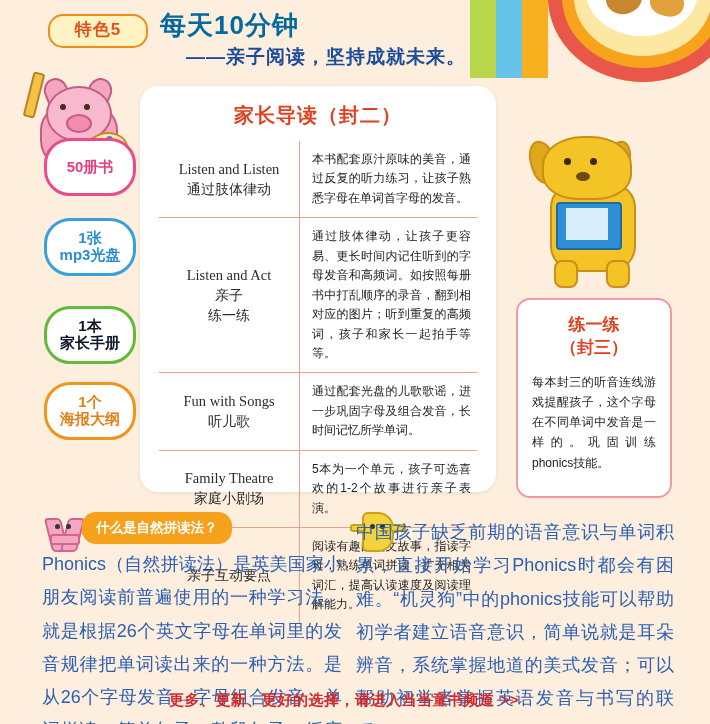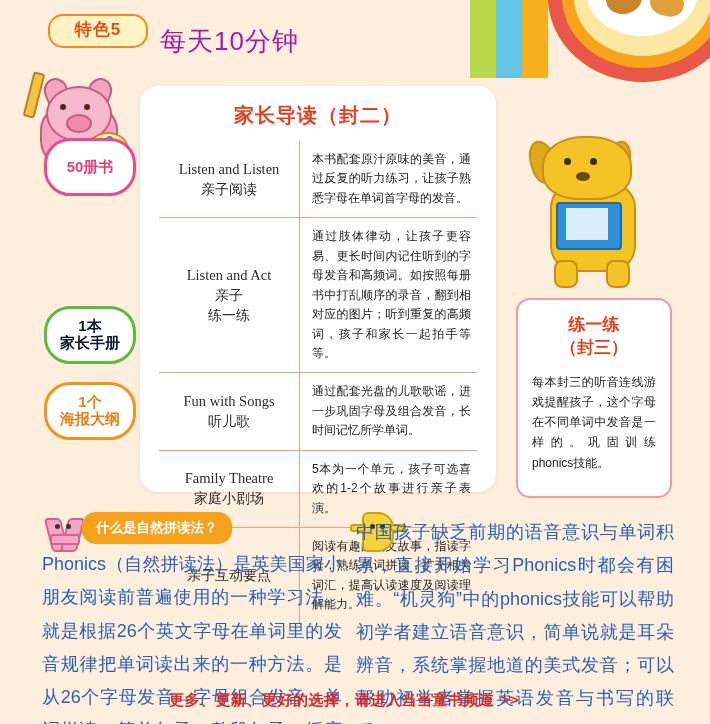--- a/index.html
+++ b/index.html
@@ -13,23 +13,22 @@
 
   
   .top-band{position:absolute;left:0;top:0;width:710px;height:78px;background:#fdeedd;}
   .feature-tag{
     position:absolute;left:48px;top:14px;width:96px;height:30px;
     background:#fff3c4;border:2px solid #f08c1a;border-radius:15px;
     color:#e2511b;font-size:17px;font-weight:bold;line-height:28px;text-align:center;
     letter-spacing:1px;
   }
   .top-title{
-    position:absolute;left:160px;top:8px;font-size:26px;font-weight:normal;color:#a21caf;
+    position:absolute;left:160px;top:8px;font-size:26px;font-weight:bold;color:#0369a1;
     letter-spacing:1px;
-    margin-top:16px;
   }
   .top-sub{
     position:absolute;left:186px;top:44px;font-size:19px;font-weight:bold;color:#1b4b9c;
     letter-spacing:1px;
   }
 
   
   .bar{position:absolute;top:0;width:26px;height:78px;}
   .bar.b1{left:470px;background:#b8d64a;}
   .bar.b2{left:496px;background:#66c4e8;}
@@ -173,57 +172,62 @@
   <div class="top-band">
     <div class="bar b1"></div>
     <div class="bar b2"></div>
     <div class="bar b3"></div>
     <div class="topart"></div>
     <div class="topart2"></div>
     <div class="topart3"></div>
     <div class="topart4"></div>
     <div class="feature-tag">特色5</div>
     <div class="top-title">每天10分钟</div>
+    <div class="top-sub">——亲子阅读，坚持成就未来。</div>
   </div>
 
   <div class="pig">
     <div class="pig-brush"></div>
     <div class="pig-body"></div>
     <div class="pig-ear l"></div>
     <div class="pig-ear r"></div>
     <div class="pig-head"></div>
     <div class="pig-eye l"></div>
     <div class="pig-eye r"></div>
     <div class="pig-snout"></div>
     <div class="pig-palette"></div>
     <div class="pig-dot" style="left:72px;top:66px;background:#e2493c;"></div>
     <div class="pig-dot" style="left:84px;top:64px;background:#2f8fd4;"></div>
     <div class="pig-dot" style="left:78px;top:76px;background:#62b93c;"></div>
   </div>
 
   <div class="pill p1">
     <span>50册书</span>
   </div>
+  <div class="pill p2">
+    <span>1张</span>
+    <span>mp3光盘</span>
+  </div>
   <div class="pill p3">
     <span>1本</span>
     <span>家长手册</span>
   </div>
   <div class="pill p4">
     <span>1个</span>
     <span>海报大纲</span>
   </div>
 
   <div class="card">
     <div class="card-title">家长导读（封二）</div>
     <table class="tbl">
       <tbody>
           <tr>
         <td class="c1">
           <div class="en">Listen and Listen</div>
-          <div>亲子阅读</div>
+          <div>通过肢体律动</div>
         </td>
         <td class="c2">本书配套原汁原味的美音，通过反复的听力练习，让孩子熟悉字母在单词首字母的发音。</td>
       </tr>
       <tr>
         <td class="c1">
           <div class="en">Listen and Act</div>
           <div>亲子</div>
           <div>练一练</div>
         </td>
         <td class="c2">通过肢体律动，让孩子更容易、更长时间内记住听到的字母发音和高频词。如按照每册书中打乱顺序的录音，翻到相对应的图片；听到重复的高频词，孩子和家长一起拍手等等。</td>

